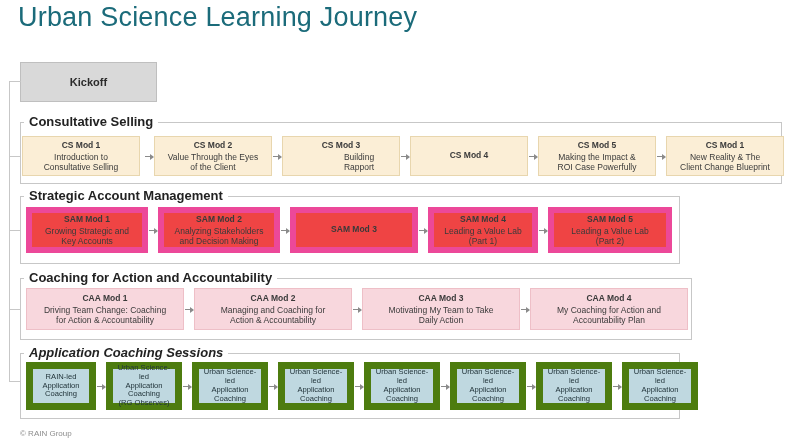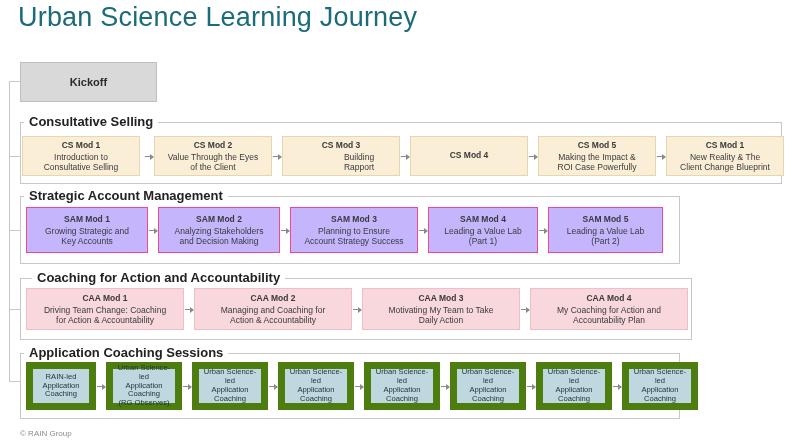--- a/index.html
+++ b/index.html
@@ -84,22 +84,22 @@
 
   .cs-box {
     background: #fbeed6;
     border: 1px solid #e8d6ae;
     color: #3a3a3a;
     font-size: 8.5px;
     height: 40px;
     top: 136px;
   }
   .sam-box {
-    background: #c4b5fd;
-    border: 1px solid #ec4899;
+    background: #ef4444;
+    border: 6px solid #ec4899;
     color: #3a3a3a;
     font-size: 8.5px;
     height: 46px;
     top: 207px;
   }
   .caa-box {
     background: #f8d7dd;
     border: 1px solid #eebfc7;
     color: #3a3a3a;
     font-size: 8.5px;
@@ -211,38 +211,36 @@
   </div>
   <div class="arrow" style="left:149px; top:230px;"></div>
   <div class="box sam-box" style="left:158px; width:122px;">
     <div class="hd">SAM Mod 2</div>
     <div class="bd" style="white-space:pre-line;">Analyzing Stakeholders
 and Decision Making</div>
   </div>
   <div class="arrow" style="left:281px; top:230px;"></div>
   <div class="box sam-box" style="left:290px; width:128px;">
     <div class="hd">SAM Mod 3</div>
-    <div class="bd" style="white-space:pre-line;">Planning to Ensure
-Account Strategy Success</div>
   </div>
   <div class="arrow" style="left:419px; top:230px;"></div>
   <div class="box sam-box" style="left:428px; width:110px;">
     <div class="hd">SAM Mod 4</div>
     <div class="bd" style="white-space:pre-line;">Leading a Value Lab
 (Part 1)</div>
   </div>
   <div class="arrow" style="left:539px; top:230px;"></div>
-  <div class="box sam-box" style="left:548px; width:115px;">
+  <div class="box sam-box" style="left:548px; width:124px;">
     <div class="hd">SAM Mod 5</div>
     <div class="bd" style="white-space:pre-line;">Leading a Value Lab
 (Part 2)</div>
   </div>
 
   <div class="section" style="left:20px; top:278px; width:672px; height:62px;"></div>
-  <div class="section-label" style="left:32px; top:270px;text-align:center;">Coaching for Action and Accountability</div>
+  <div class="section-label" style="left:24px; top:270px;text-align:center;">Coaching for Action and Accountability</div>
 
   <div class="rail" style="left:9px; top:309px; width:12px; height:1px;"></div>
 
   <div class="box caa-box" style="left:26px; width:158px;">
     <div class="hd">CAA Mod 1</div>
     <div class="bd" style="white-space:pre-line;">Driving Team Change: Coaching
 for Action &amp; Accountability</div>
   </div>
   <div class="arrow" style="left:185px; top:309px;"></div>
   <div class="box caa-box" style="left:194px; width:158px;">
@@ -257,21 +255,21 @@
 Daily Action</div>
   </div>
   <div class="arrow" style="left:521px; top:309px;"></div>
   <div class="box caa-box" style="left:530px; width:158px;">
     <div class="hd">CAA Mod 4</div>
     <div class="bd" style="white-space:pre-line;">My Coaching for Action and
 Accountability Plan</div>
   </div>
 
   <div class="section" style="left:20px; top:353px; width:660px; height:66px;"></div>
-  <div class="section-label" style="left:24px; top:345px;">Application Coaching Sessions</div>
+  <div class="section-label" style="left:24px; top:345px;font-style:italic;">Application Coaching Sessions</div>
 
   <div class="rail" style="left:9px; top:381px; width:12px; height:1px;"></div>
 
   <div class="box acs-box" style="left:26px; width:70px;">
     <div class="bd" style="white-space:pre-line;">RAIN-led
 Application
 Coaching</div>
   </div>
   <div class="arrow" style="left:97px; top:386px;"></div>
   <div class="box acs-box" style="left:106px; width:76px;">

